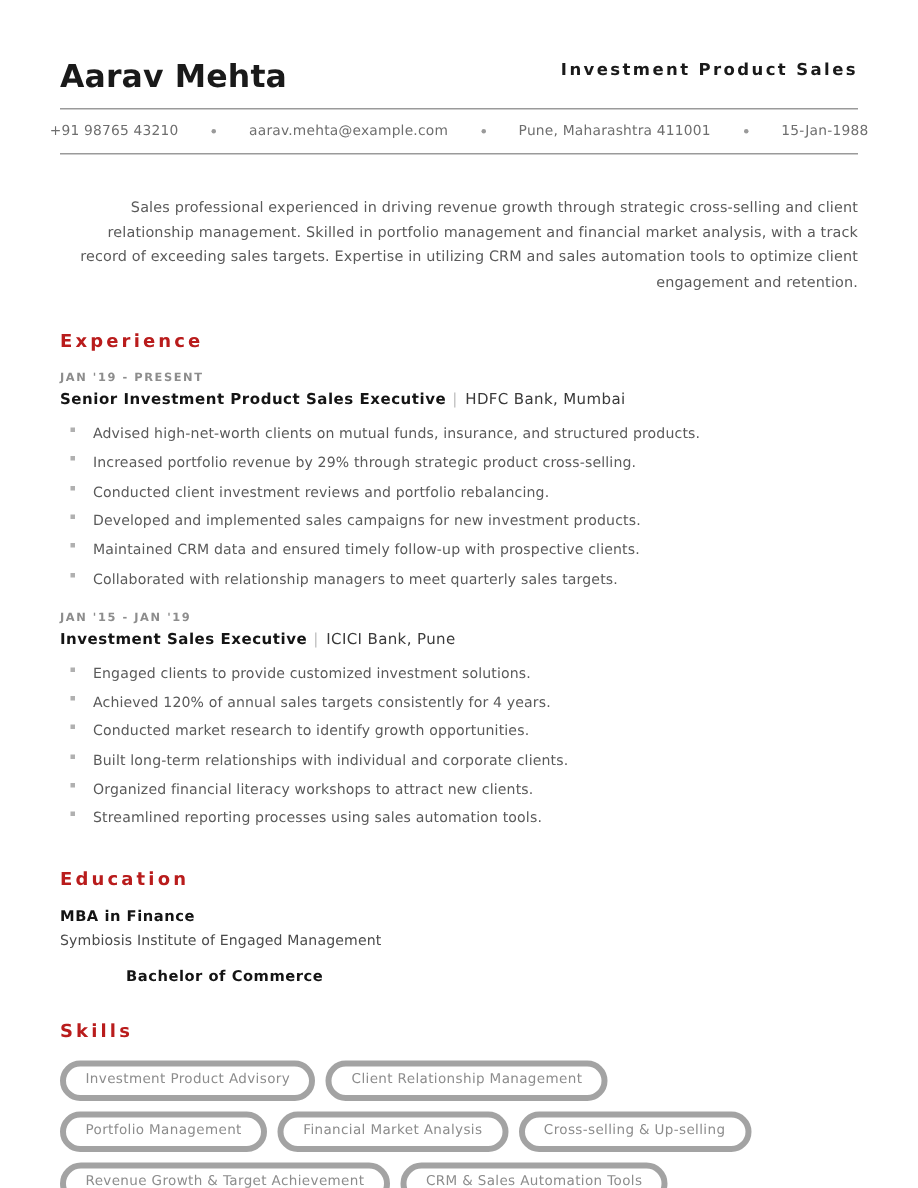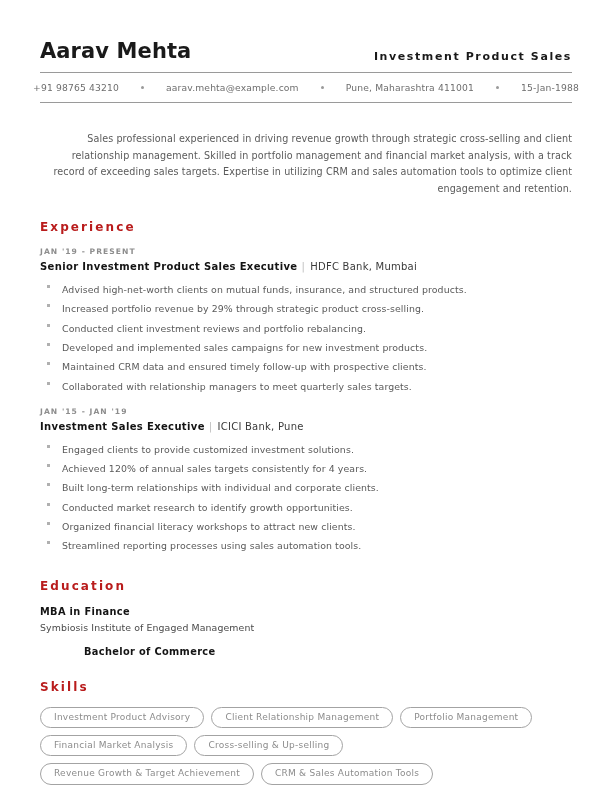--- a/index.html
+++ b/index.html
@@ -19,21 +19,21 @@
     height: 792px;
     box-sizing: border-box;
     padding: 40px 40px 0 40px;
     position: relative;
     background: #ffffff;
   }
 
   
   .header-top {
     display: flex;
-    align-items: flex-end;
+    align-items: flex-start;
     justify-content: space-between;
     padding-bottom: 9px;
   }
   .full-name {
     font-size: 21px;
     font-weight: bold;
     color: #1a1a1a;
     letter-spacing: 0.1px;
     line-height: 1.1;
   }
@@ -167,21 +167,21 @@
   }
 
   
   .skills-wrap {
     display: flex;
     flex-wrap: wrap;
     gap: 7px 7px;
     max-width: 500px;
   }
   .skill-pill {
-    border: 1px solid #a3a3a3;
+    border: 4px solid #a3a3a3;
     border-radius: 999px;
     padding: 4px 13px 5px 13px;
     font-size: 9px;
     color: #8c8c8c;
     letter-spacing: 0.25px;
     line-height: 1.15;
     white-space: nowrap;
     background: #ffffff;
   }
 </style>
@@ -229,22 +229,22 @@
     </div>
 
     <div class="job">
       <div class="job-dates">JAN '15 - JAN '19</div>
       <div class="job-headline">
         <span class="job-title">Investment Sales Executive</span><span class="job-pipe">|</span><span class="job-company">ICICI Bank,  Pune</span>
       </div>
       <ul class="bullets">
         <li class="bullet"><span class="marker"></span><span>Engaged clients to provide customized investment solutions.</span></li>
         <li class="bullet"><span class="marker"></span><span>Achieved 120% of annual sales targets consistently for 4 years.</span></li>
+        <li class="bullet"><span class="marker"></span><span>Conducted market research to identify growth opportunities.</span></li>
         <li class="bullet"><span class="marker"></span><span>Built long-term relationships with individual and corporate clients.</span></li>
-        <li class="bullet"><span class="marker"></span><span>Conducted market research to identify growth opportunities.</span></li>
         <li class="bullet"><span class="marker"></span><span>Organized financial literacy workshops to attract new clients.</span></li>
         <li class="bullet"><span class="marker"></span><span>Streamlined reporting processes using sales automation tools.</span></li>
       </ul>
     </div>
   </div>
 
   <div class="section">
     <div class="section-title">Education</div>
     <div class="edu-item">
       <div class="edu-degree">MBA in Finance</div>

